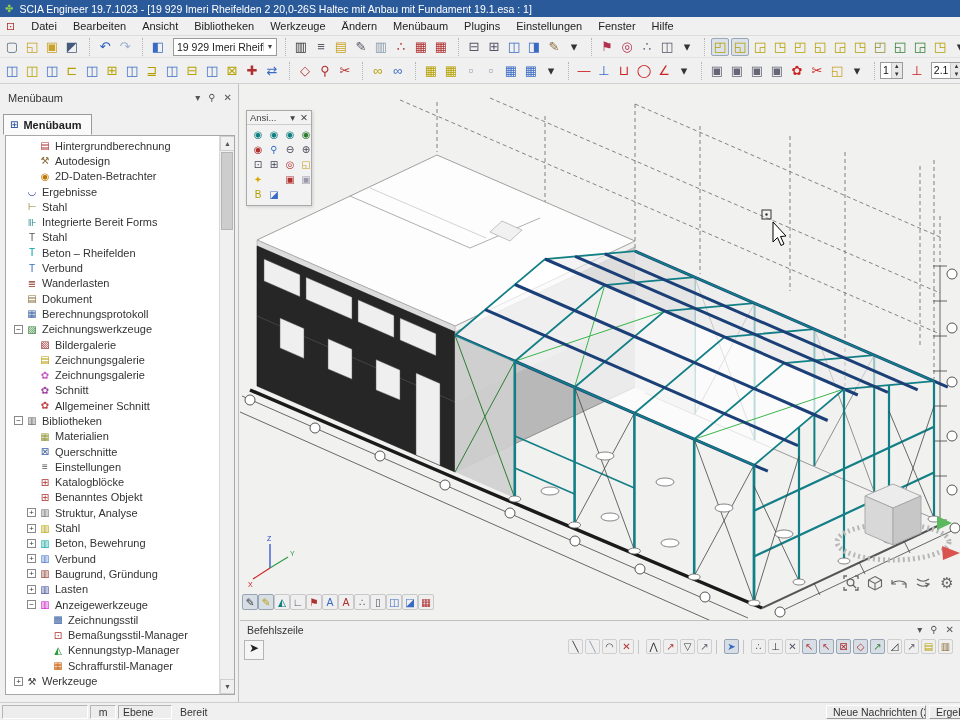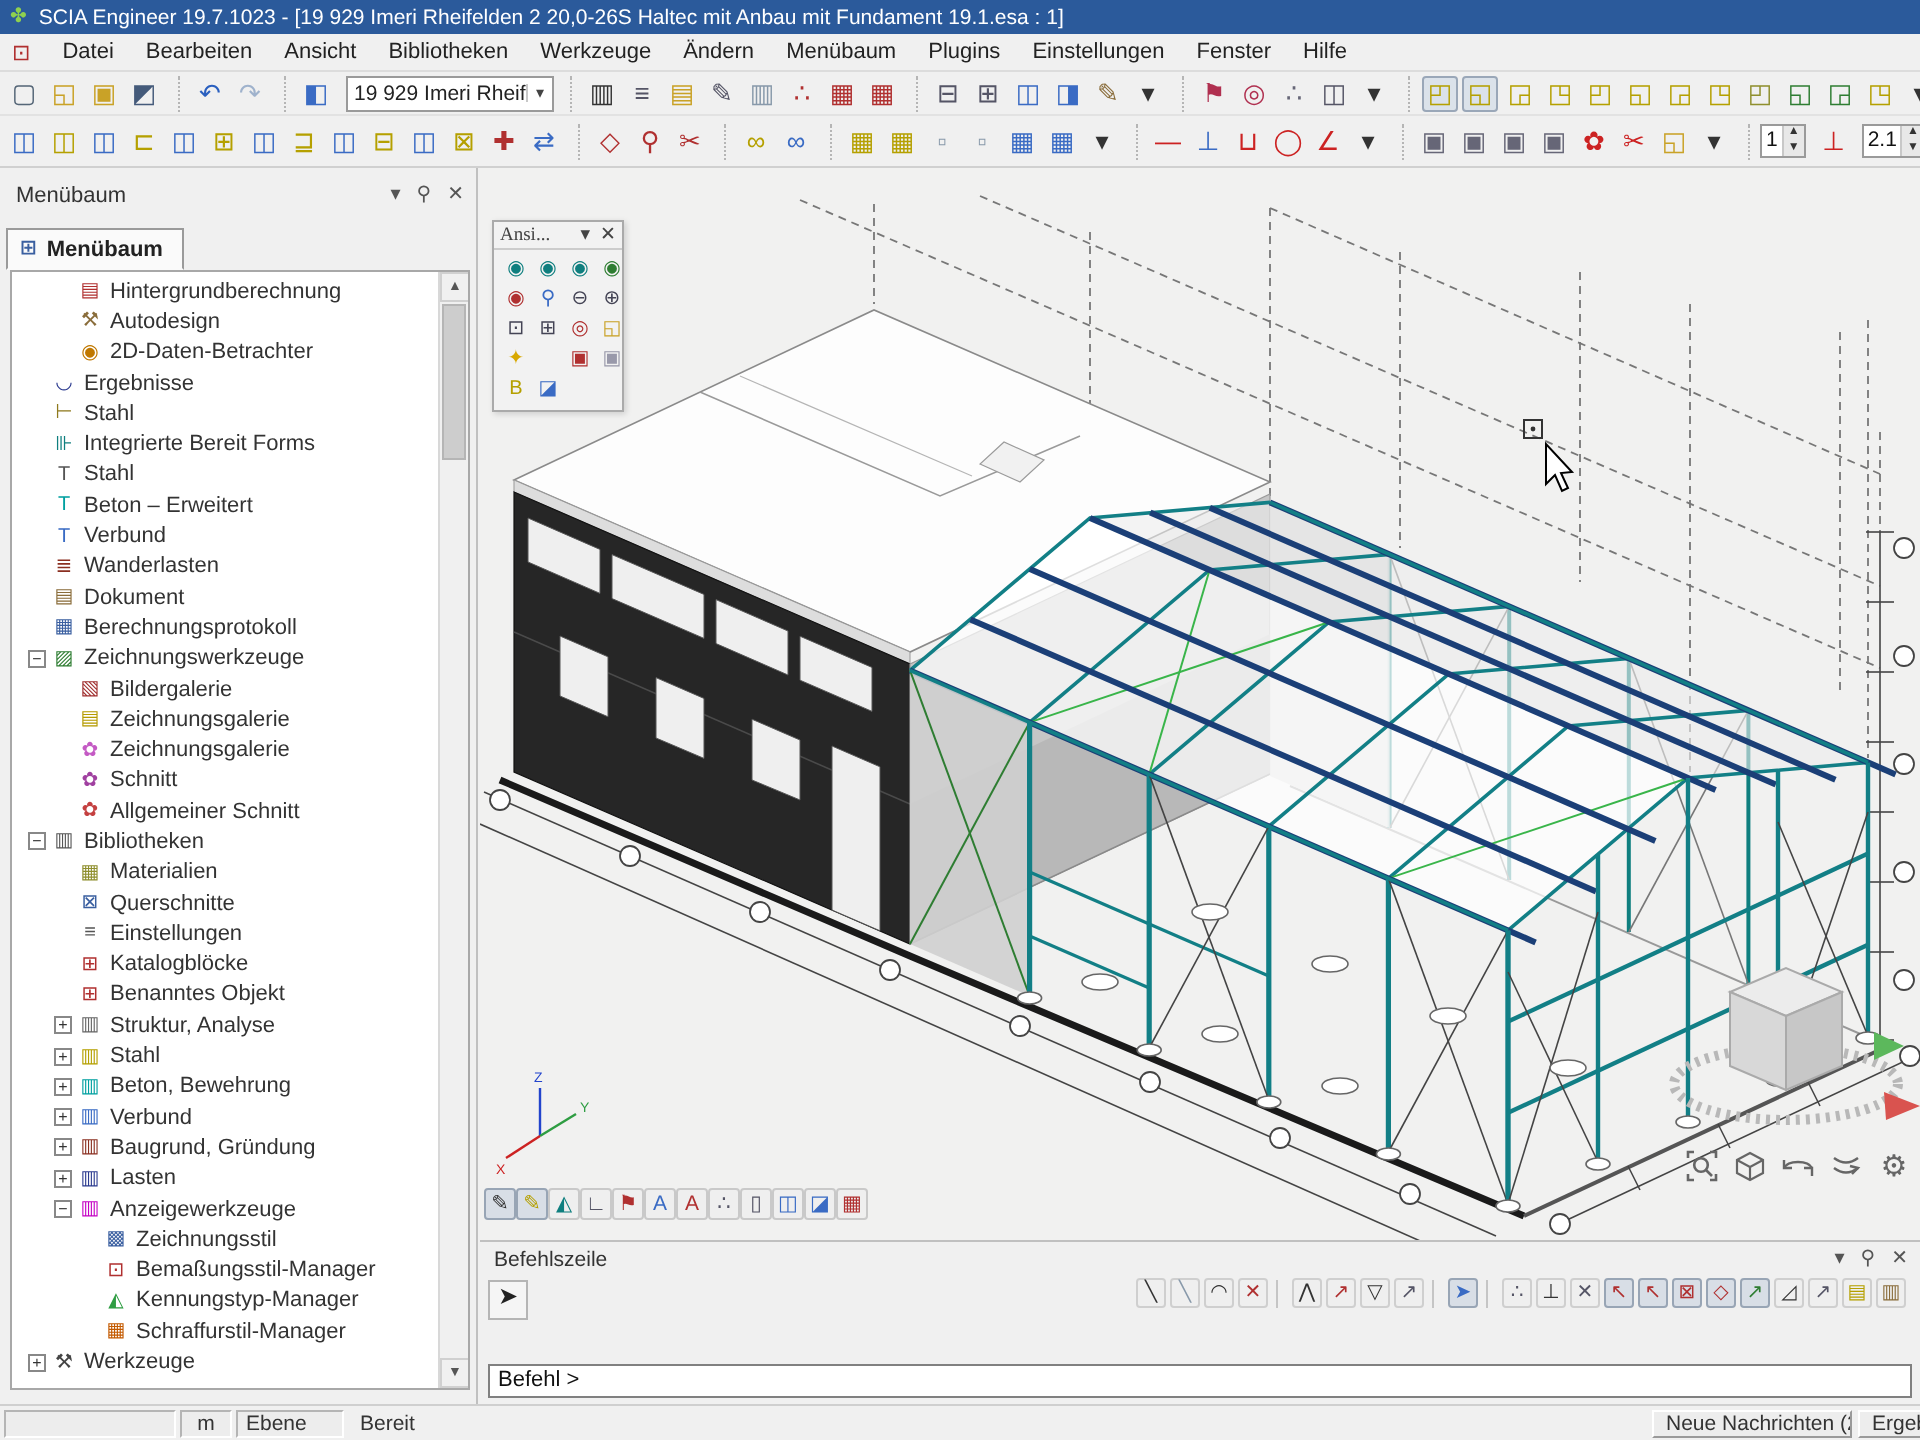--- a/index.html
+++ b/index.html
@@ -65,21 +65,21 @@
   .scrollbar .thumb { position:absolute; left:1px; top:16px; width:12px; height:78px;
     background:#cdcdcd; border:1px solid #b5b5b5; }
 
   
   .viewport { position:absolute; left:240px; top:84px; width:720px; height:536px;
     background:#f1f1f0; overflow:hidden; }
   .palette { position:absolute; left:6px; top:26px; width:66px; background:#f2f2f2;
     border:1px solid #aaa; box-shadow:1px 1px 3px rgba(0,0,0,.15); }
   .palette .phead { height:14px; display:flex; align-items:center; font-size:9.5px; color:#444;
     padding:0 3px; border-bottom:1px solid #ccc; }
-  .palette .phead .t { flex:1;font-family:Liberation Serif, serif; }
+  .palette .phead .t { flex:1; }
   .palette .pbody { display:grid; grid-template-columns:repeat(4,15px); gap:1px; padding:3px; }
   .palette .tbtn { width:14px; height:14px; } .palette .tbtn .g { font-size:10px; }
   .tbtn.blank { visibility:hidden; }
   .vstrip { position:absolute; left:2px; top:510px; display:flex; background:#f1f1f0; }
   .vstrip .tbtn { width:16px; height:16px; border:1px solid #c9c9c9; background:#efefef; margin:0; }
   .vstrip .tbtn.sel { background:#d8dee6; border-color:#98a5b5; }
   .vstrip .tbtn .g { font-size:10.5px; }
   .navbtns { position:absolute; left:601px; top:489px; display:flex; gap:4px; }
   .navbtns .nb { width:20px; height:20px; display:flex; align-items:center; justify-content:center; color:#666; }
   .navbtns .nb svg { display:block; }
@@ -485,21 +485,21 @@
           <span>Integrierte Bereit Forms</span>
         </div>
         <div class="trow" style="padding-left: 6px;">
           <span class="texp"></span>
           <span class="tico2" style="color: rgb(85, 85, 85);">Τ</span>
           <span>Stahl</span>
         </div>
         <div class="trow" style="padding-left: 6px;">
           <span class="texp"></span>
           <span class="tico2" style="color: rgb(0, 160, 160);">Τ</span>
-          <span>Beton – Erweitert</span>
+          <span>Beton – Rheifelden</span>
         </div>
         <div class="trow" style="padding-left: 6px;">
           <span class="texp"></span>
           <span class="tico2" style="color: rgb(58, 107, 196);">Τ</span>
           <span>Verbund</span>
         </div>
         <div class="trow" style="padding-left: 6px;">
           <span class="texp"></span>
           <span class="tico2" style="color: rgb(138, 47, 32);">≣</span>
           <span>Wanderlasten</span>
@@ -1095,21 +1095,20 @@
           <span class="g" style="color: rgb(85, 85, 102);">↗</span>
         </span>
         <span class="tbtn">
           <span class="g" style="color: rgb(181, 160, 0);">▤</span>
         </span>
         <span class="tbtn">
           <span class="g" style="color: rgb(138, 109, 59);">▥</span>
         </span>
       </span>
   </div>
-  <div class="cmd-input">Befehl &gt;</div>
 </div>
 
 <div class="statusbar">
   <span class="scell" style="left:2px; width:86px;"></span>
   <span class="scell" style="left:90px; width:26px; text-align:center;">m</span>
   <span class="scell" style="left:118px; width:54px;">Ebene XY</span>
   <span class="stext" style="left:180px;">Bereit</span>
   <span class="sraised" style="left:826px; width:100px;">Neue Nachrichten (2)</span>
   <span class="sraised" style="left:929px; width:34px;">Ergebn.</span>
 </div>

